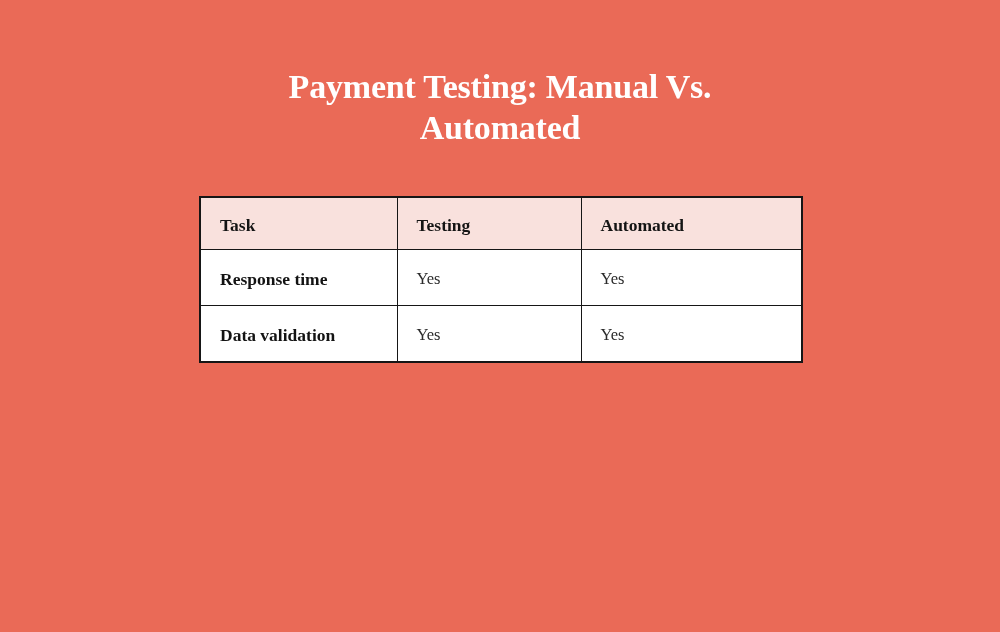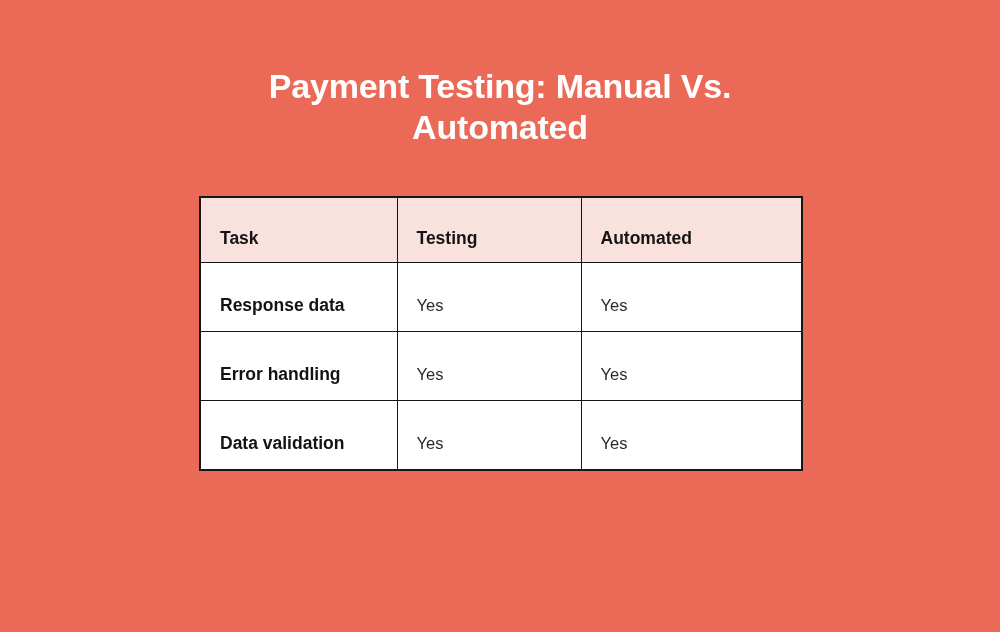--- a/index.html
+++ b/index.html
@@ -12,20 +12,21 @@
     background: #ea6a57;
     font-family: "Liberation Sans", sans-serif;
     overflow: hidden;
   }
 
   .slide {
     position: relative;
     width: 988px;
     height: 632px;
     box-sizing: border-box;
+    font-family: Liberation Serif, serif;
   }
 
   .title {
     position: absolute;
     left: 0;
     top: 66px;
     width: 1000px;
     text-align: center;
     color: #ffffff;
     font-size: 34px;
@@ -51,21 +52,21 @@
     border: 2px solid #161616;
   }
 
   table.comparison col.c-task { width: 197px; }
   table.comparison col.c-manual { width: 184px; }
   table.comparison col.c-auto { width: 221px; }
 
   table.comparison th,
   table.comparison td {
     border: 1px solid #161616;
-    padding: 16px 0 0 19px;
+    padding: 3px 0 0 19px;
     text-align: left;
     vertical-align: middle;
     font-size: 17px;
   }
 
   table.comparison thead th {
     background: #f9e1dd;
     height: 48px;
     font-weight: bold;
     color: #141414;
@@ -108,26 +109,21 @@
       </colgroup>
       <thead>
         <tr>
           <th>Task</th>
           <th>Testing</th>
           <th>Automated</th>
         </tr>
       </thead>
       <tbody>
         <tr>
-          <td class="task-cell">Response data</td>
-          <td class="val-cell">Yes</td>
-          <td class="val-cell">Yes</td>
-        </tr>
-        <tr>
-          <td class="task-cell">Error handling</td>
+          <td class="task-cell">Response time</td>
           <td class="val-cell">Yes</td>
           <td class="val-cell">Yes</td>
         </tr>
         <tr>
           <td class="task-cell">Data validation</td>
           <td class="val-cell">Yes</td>
           <td class="val-cell">Yes</td>
         </tr>
       </tbody>
     </table>

